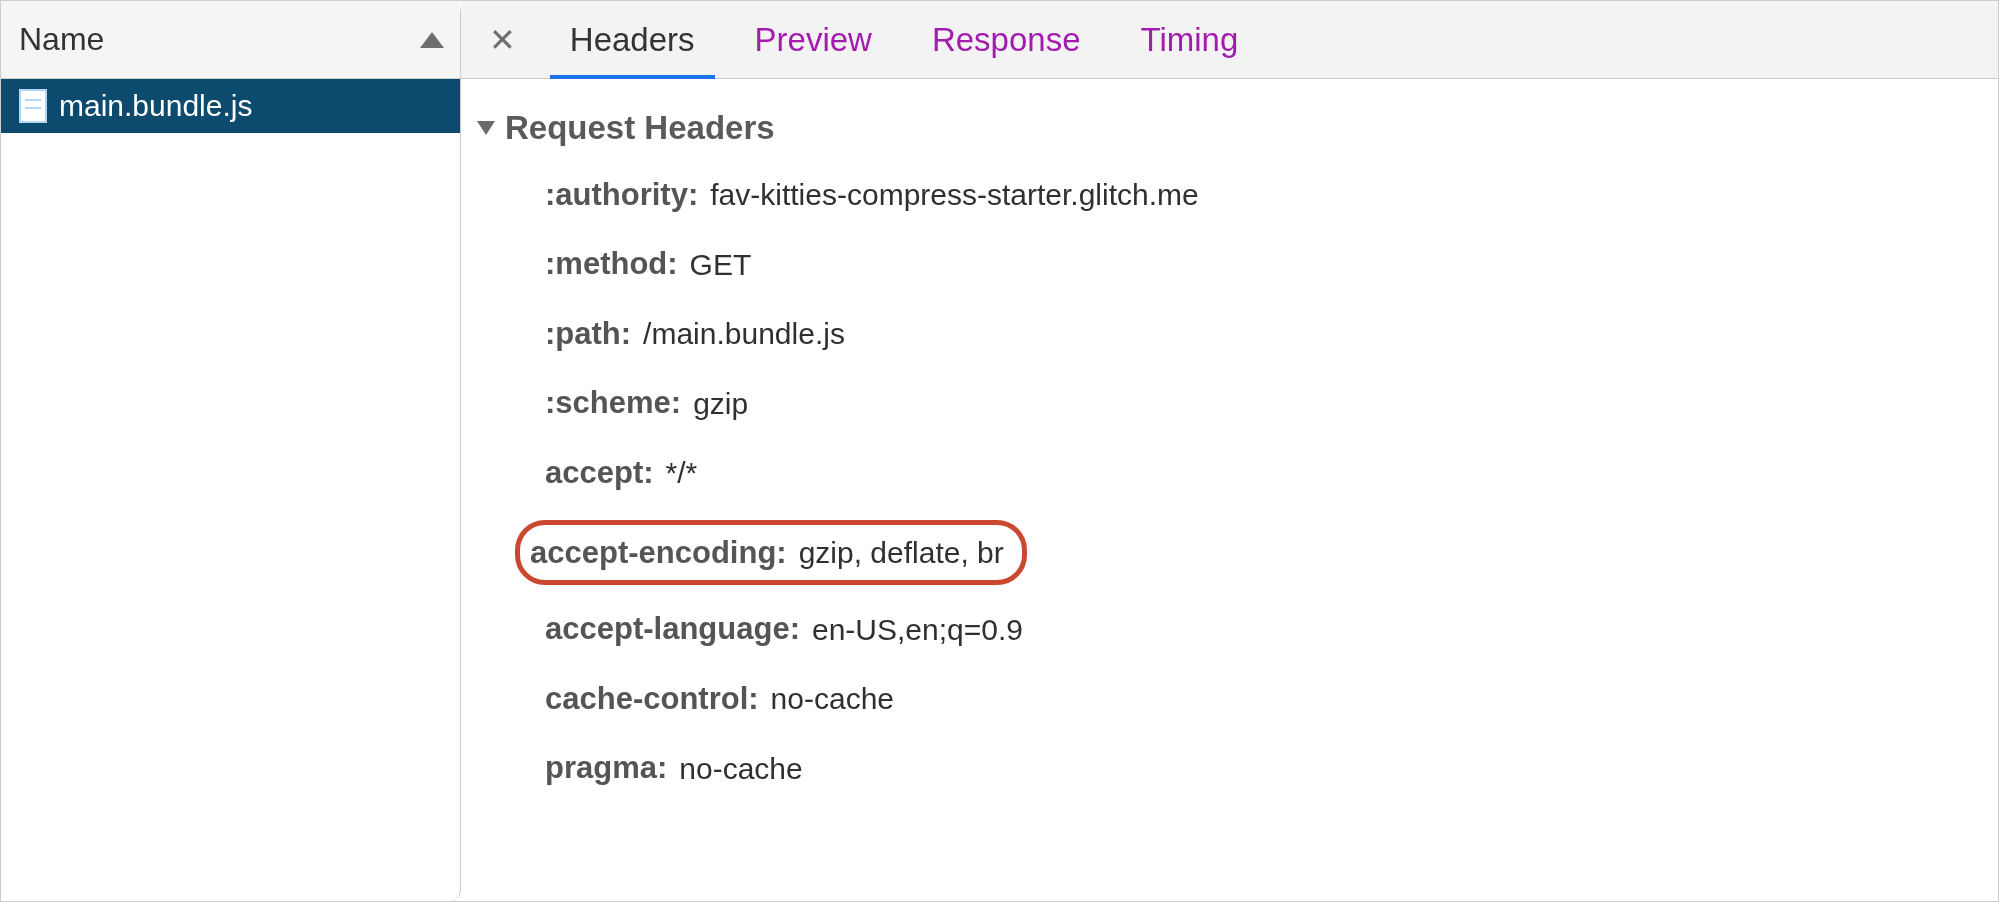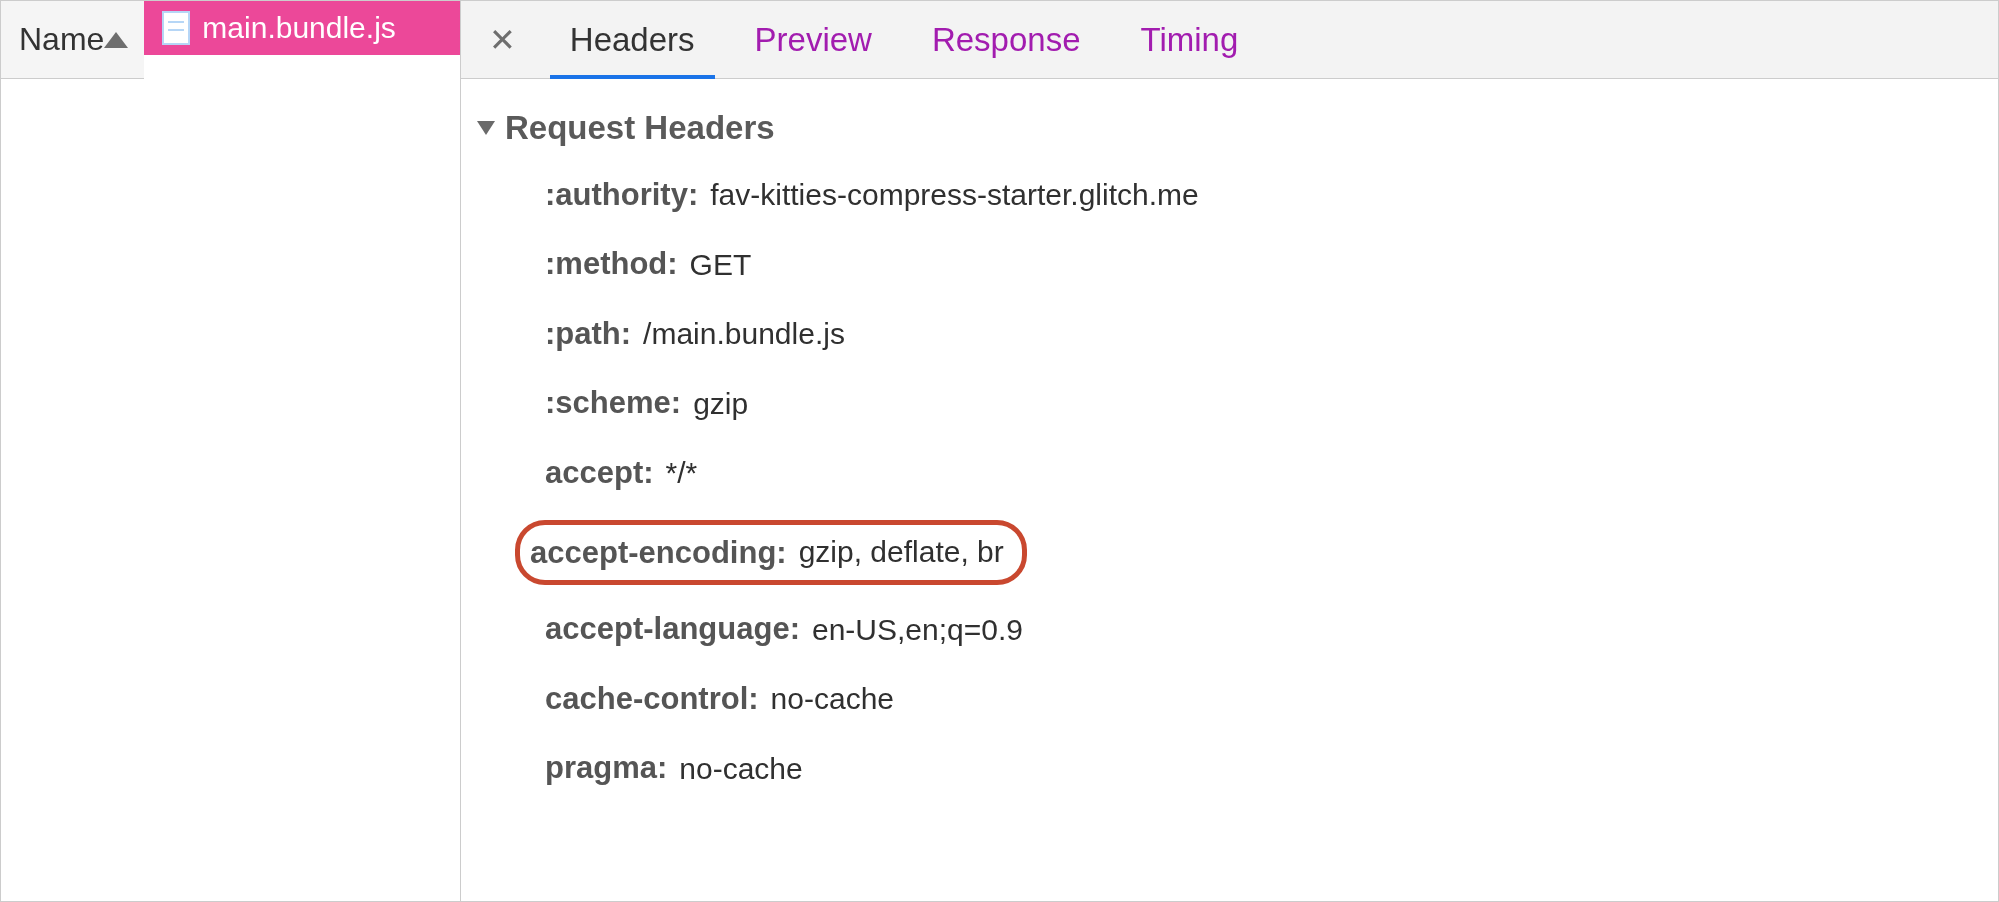--- a/index.html
+++ b/index.html
@@ -14,22 +14,23 @@
     display: flex;
     width: 100%;
     height: 100%;
     border: 1px solid #ccc;
   }
   
   .left-pane {
     width: 460px;
     border-right: 1px solid #ccc;
     display: flex;
-    flex-direction: row;
+    flex-direction: column;
     background: #ffffff;
+    border-radius: 11px;
   }
   .left-header {
     display: flex;
     align-items: center;
     justify-content: space-between;
     height: 78px;
     padding: 0 16px 0 18px;
     border-bottom: 1px solid #ccc;
     font-size: 32px;
     color: #333;
@@ -45,21 +46,21 @@
     flex: 1;
     overflow: auto;
   }
   .request-row {
     display: flex;
     align-items: center;
     gap: 12px;
     height: 54px;
     padding: 0 18px;
     color: #fff;
-    background: #ec4899;
+    background: #0c4a6e;
     font-size: 30px;
     cursor: pointer;
   }
   .file-icon {
     width: 28px;
     height: 34px;
     background: #fff;
     border: 2px solid #b6d6f6;
     position: relative;
     flex-shrink: 0;
@@ -161,21 +162,21 @@
     content: ":";
     margin-right: 12px;
   }
   .hv {
     font-family: Liberation Sans, sans-serif;
     color: #303030;
     font-size: 30px;
   }
   .highlight-row {
     display: inline-flex;
-    align-items: flex-start;
+    align-items: center;
     border: 5px solid #c9482f;
     border-radius: 30px;
     padding: 6px 18px 6px 10px;
     margin-left: -14px;
     margin-bottom: 22px;
   }
 </style>
 </head>
 <body>
 

